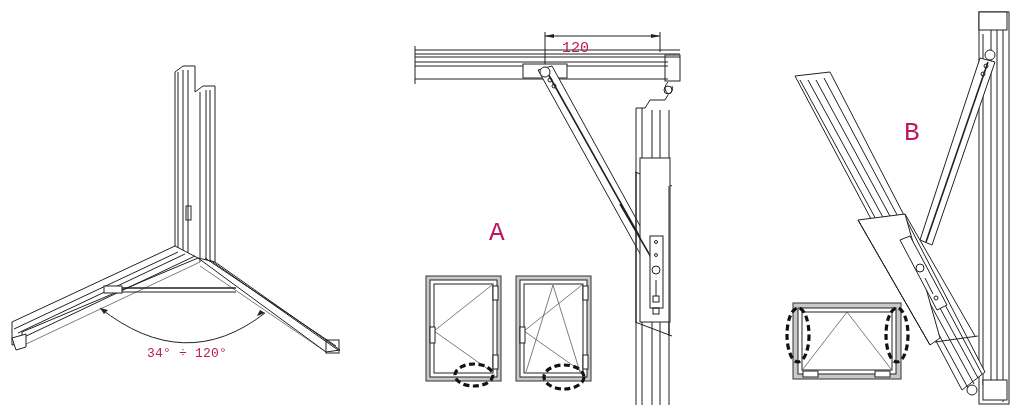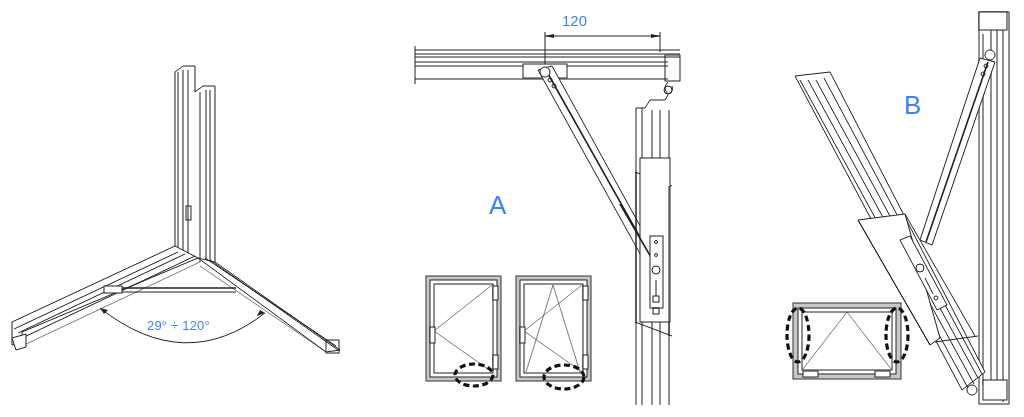--- a/index.html
+++ b/index.html
@@ -1,20 +1,20 @@
 <!DOCTYPE html>
 <html><head>
 <meta charset="utf-8">
 <style>
   html, body { margin: 0; padding: 0; background: #ffffff; }
   body { width: 1024px; height: 417px; position: relative; overflow: hidden;
          font-family: "Liberation Sans", sans-serif; }
   .canvas { position: absolute; left: 0; top: 0; width: 1024px; height: 417px; }
   svg { position: absolute; left: 0; top: 0; }
-  .lbl { position: absolute; color: #3b82f6; font-family: Liberation Sans, sans-serif; }
+  .lbl { position: absolute; color: #be185d; font-family: Liberation Mono, monospace; margin-top: 28px; }
   .angle-label { left: 147px; top: 318px; font-size: 13px; letter-spacing: 0.2px; }
   .dim-label { left: 562px; top: 12px; font-size: 15px; }
   .view-a { left: 489px; top: 190px; font-size: 26px; }
   .view-b { left: 904px; top: 90px; font-size: 26px; }
   .s { fill: none; stroke: #222; stroke-width: 1; }
   .s2 { fill: none; stroke: #222; stroke-width: 1.6; }
   .thin { fill: none; stroke: #444; stroke-width: 0.7; }
   .fillw { fill: #fff; stroke: #222; stroke-width: 1; }
   .gray { fill: #c8c8c8; stroke: #333; stroke-width: 1; }
   .dash { fill: none; stroke: #111; stroke-width: 3.2; stroke-dasharray: 6 3.5; }
@@ -184,17 +184,17 @@
       <rect class="s" x="802" y="312" width="90" height="58"></rect>
       <line class="thin" x1="847" y1="312" x2="803" y2="369"></line>
       <line class="thin" x1="847" y1="312" x2="891" y2="369"></line>
       <rect class="fillw" x="803" y="371" width="15" height="6"></rect>
       <rect class="fillw" x="875" y="371" width="15" height="6"></rect>
       <ellipse class="dash" cx="798" cy="335" rx="11" ry="27"></ellipse>
       <ellipse class="dash" cx="897" cy="335" rx="11" ry="27"></ellipse>
     </g>
   </svg>
 
-  <div class="lbl angle-label">29° ÷ 120°</div>
+  <div class="lbl angle-label">34° ÷ 120°</div>
   <div class="lbl dim-label">120</div>
   <div class="lbl view-a">A</div>
   <div class="lbl view-b">B</div>
 </div>
 
 </body></html>

